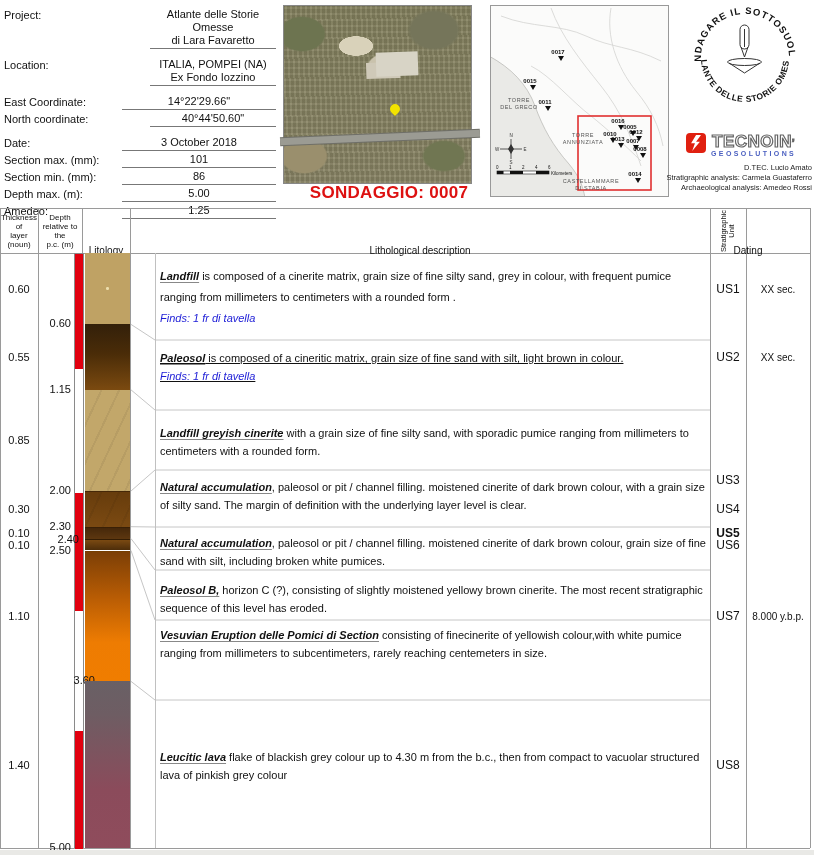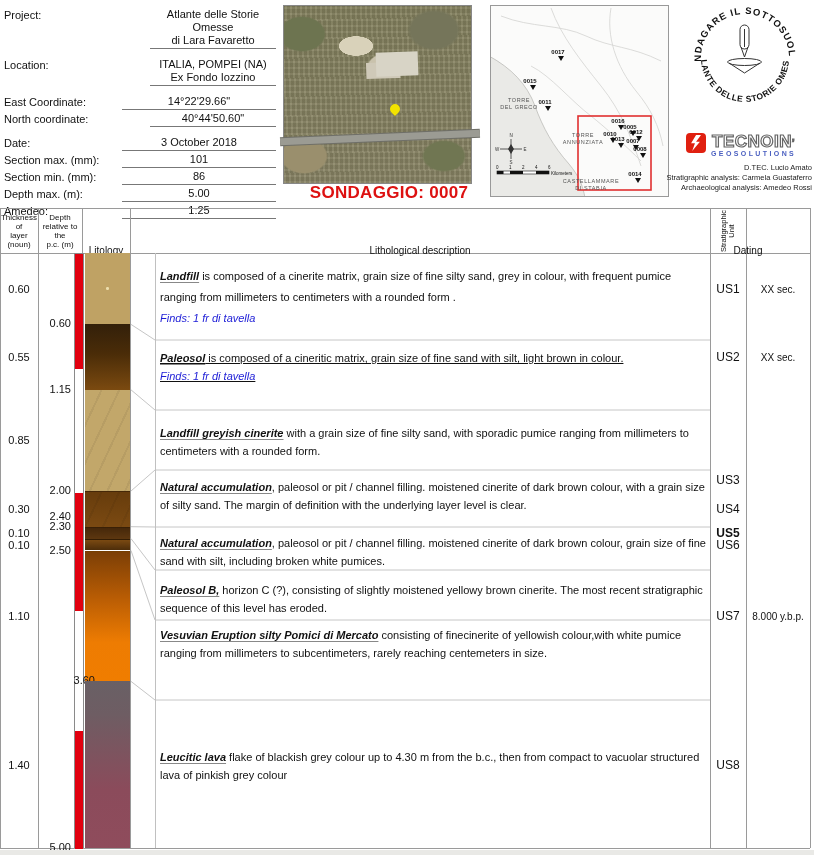--- a/index.html
+++ b/index.html
@@ -327,34 +327,34 @@
       <div class="depth-label" style="top: 491px;">2.00</div>
       <div class="us-label" style="top: 440.425px; margin-top: 40px;">US3</div>
       <div class="desc-block" style="top: 424px;"><span class="desc-title">Landfill greyish cinerite</span><span class="desc-body"> with a grain size of fine silty sand, with sporadic pumice ranging from millimeters to centimeters with a rounded form.</span></div>
       <div class="litho-layer streaked topline" style="top: 491px; height: 35.7px; background: linear-gradient(rgb(103, 60, 12) 0%, rgb(123, 74, 18) 100%);"></div>
       <div class="thick-label" style="top: 508.85px;">0.30</div>
       <div class="depth-label" style="top: 526.7px;">2.30</div>
       <div class="us-label" style="top: 508.85px;">US4</div>
       <div class="desc-block" style="top: 478px;"><span class="desc-title">Natural accumulation</span><span class="desc-body">, paleosol or pit / channel filling. moistened cinerite of dark brown colour, with a grain size of silty sand. The margin of definition with the underlying layer level is clear.</span></div>
       <div class="litho-layer topline" style="top: 526.7px; height: 11.9px; background: linear-gradient(rgb(70, 40, 10) 0%, rgb(93, 55, 16) 100%);"></div>
       <div class="thick-label" style="top: 532.65px;">0.10</div>
-      <div class="depth-label" style="top: 517px;">2.40</div>
+      <div class="depth-label" style="top: 540px; padding-left: 8px;">2.40</div>
       <div class="us-label" style="top: 532.65px; font-weight: bold;">US5</div>
       <div class="desc-block" style="top: 534px;"><span class="desc-title">Natural accumulation</span><span class="desc-body">,  paleosol or pit / channel filling. moistened cinerite of dark brown colour, grain size of fine sand with silt, including broken white pumices.</span></div>
       <div class="litho-layer topline" style="top: 538.6px; height: 11.9px; background: linear-gradient(rgb(123, 74, 18) 0%, rgb(77, 45, 10) 100%);"></div>
       <div class="thick-label" style="top: 544.55px;">0.10</div>
       <div class="depth-label" style="top: 550.5px;">2.50</div>
       <div class="us-label" style="top: 544.55px;">US6</div>
       <div class="desc-block" style="top: 581px;"><span class="desc-title">Paleosol B,</span><span class="desc-body"> horizon C (?), consisting of slightly moistened yellowy brown cinerite. The most recent stratigraphic sequence of this level has eroded.</span></div>
       <div class="litho-layer topline" style="top: 550.5px; height: 130.9px; background: linear-gradient(rgb(124, 63, 6) 0%, rgb(184, 92, 4) 35%, rgb(238, 124, 2) 70%, rgb(240, 125, 0) 100%);"></div>
       <div class="thick-label" style="top: 615.95px;">1.10</div>
       <div class="depth-label" style="top: 681.4px; padding-left: 24px;">3.60</div>
       <div class="us-label" style="top: 615.95px;">US7</div>
       <div class="dating-label" style="top: 615.95px;">8.000 y.b.p.</div>
-      <div class="desc-block" style="top: 626px;"><span class="desc-title">Vesuvian Eruption silty Pomici di Mercato</span><span class="desc-body"> consisting of finecinerite of yellowish colour,with white pumice ranging from millimeters to subcentimeters, rarely reaching centemeters in size.</span></div>
+      <div class="desc-block" style="top: 626px;"><span class="desc-title">Vesuvian Eruption delle Pomici di Section</span><span class="desc-body"> consisting of finecinerite of yellowish colour,with white pumice ranging from millimeters to subcentimeters, rarely reaching centemeters in size.</span></div>
       <div class="litho-layer" style="top: 681.4px; height: 166.6px; background: linear-gradient(rgb(105, 96, 101) 0%, rgb(110, 93, 99) 20%, rgb(139, 75, 91) 65%, rgb(143, 76, 92) 100%);"></div>
       <div class="thick-label" style="top: 764.7px;">1.40</div>
       <div class="depth-label" style="top: 848px;">5.00</div>
       <div class="us-label" style="top: 764.7px;">US8</div>
       <div class="desc-block" style="top: 748px;"><span class="desc-title">Leucitic lava</span><span class="desc-body"> flake of blackish grey colour up to 4.30 m from the b.c., then from compact to vacuolar structured lava of pinkish grey colour</span></div>
     </div>
   <svg class="connector-overlay" width="814" height="855" viewBox="0 0 814 855">
       <line x1="156" y1="340" x2="710" y2="340" class="sep-line"></line>
       <line x1="131" y1="324.4" x2="155" y2="340" class="sep-line"></line>
       <line x1="156" y1="410" x2="710" y2="410" class="sep-line"></line>

